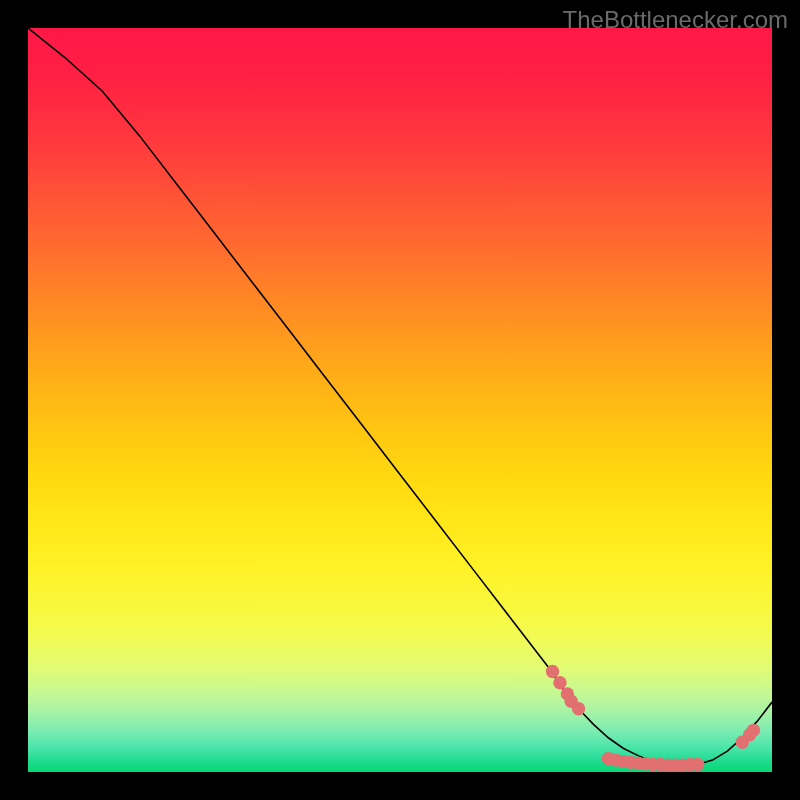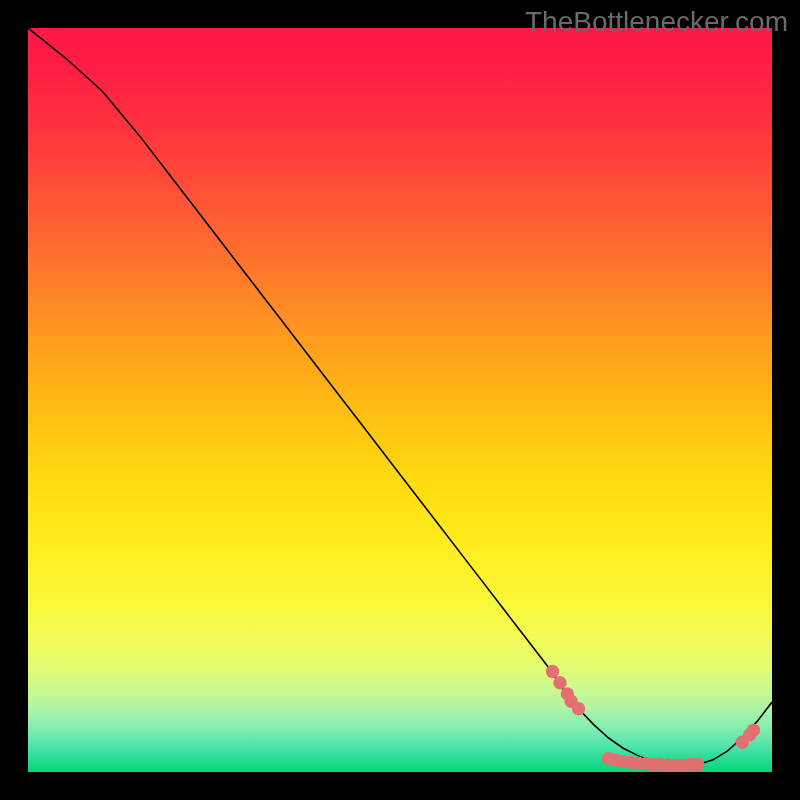--- a/index.html
+++ b/index.html
@@ -10,21 +10,21 @@
     height: 800px;
     overflow: hidden;
     position: relative;
     font-family: Arial, sans-serif;
   }
   .watermark {
     position: absolute;
     top: 6px;
     right: 12px;
     color: #6a6a6a;
-    font-size: 28px;
+    font-size: 24px;
     z-index: 10;
   }
   .plot {
     position: absolute;
     left: 28px;
     top: 28px;
     width: 744px;
     height: 744px;
   }
   .gradient-bg {

